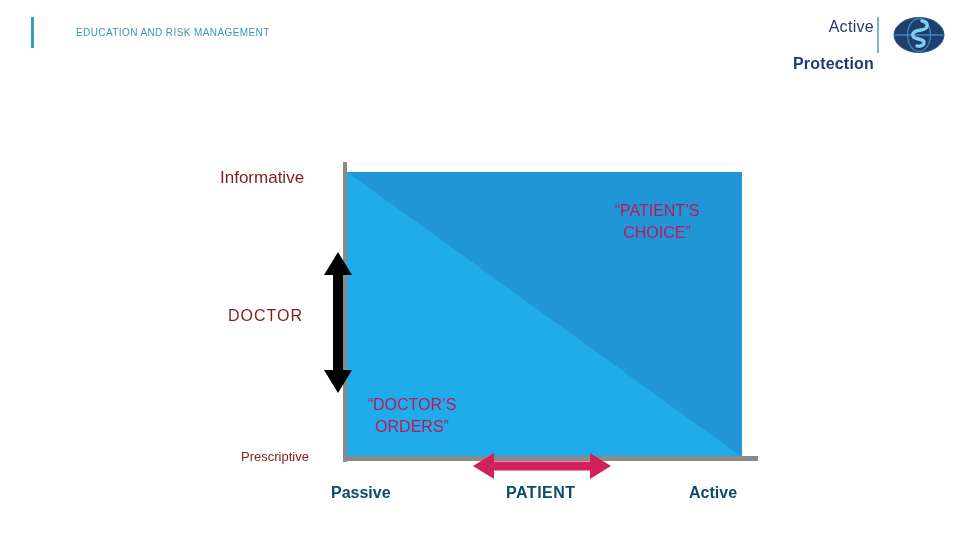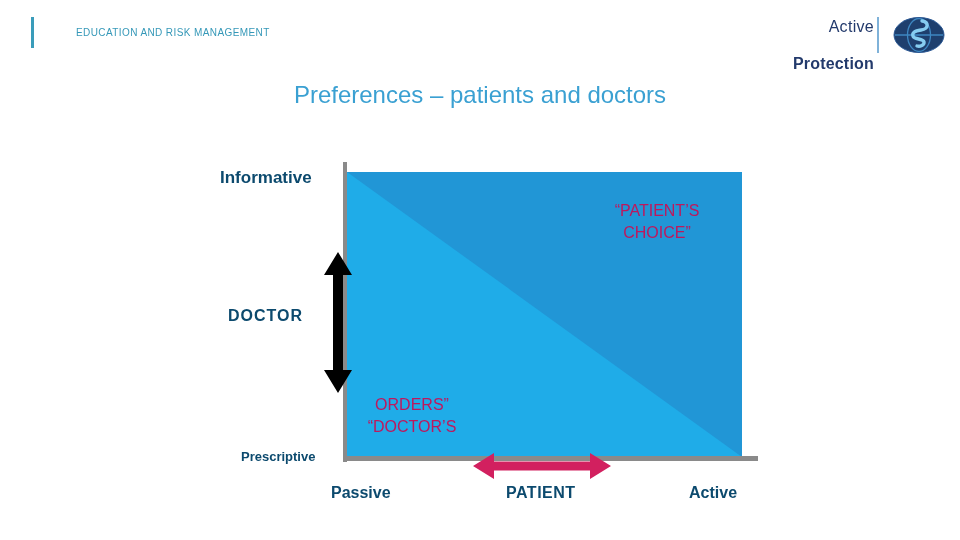--- a/index.html
+++ b/index.html
@@ -20,21 +20,21 @@
 
   
   .page-title{position:absolute;left:0;right:0;top:81px;text-align:center;
               font-size:24px;color:#3aa0d2;font-weight:400;}
 
   
   .v-axis{position:absolute;left:343px;top:162px;width:4px;height:300px;background:#8a8a8a;}
   .h-axis{position:absolute;left:343px;top:456px;width:415px;height:5px;background:#8a8a8a;}
   .quad{position:absolute;left:347px;top:172px;width:395px;height:285px;}
 
-  .lbl{position:absolute;color:#0c4a6e;font-weight:700;white-space:nowrap;}
+  .lbl{position:absolute;color:#7f1d1d;font-weight:400;white-space:nowrap;}
   .lbl-informative{left:220px;top:168px;font-size:17px;}
   .lbl-prescriptive{left:209px;top:449px;font-size:13px;margin-left:32px;}
   .lbl-doctor{left:228px;top:307px;font-size:16px;letter-spacing:1px;}
 
   .region{position:absolute;color:#be185d;font-size:16px;line-height:22px;
           text-align:center;font-weight:400;}
   .region-upper{left:577px;top:200px;width:160px;}
   .region-lower{left:342px;top:394px;width:140px;}
 
   .doctor-arrow{position:absolute;left:324px;top:252px;width:28px;height:141px;}
@@ -59,21 +59,20 @@
   </div>
   <div class="logo-divider"></div>
   <svg class="logo-icon" viewBox="0 0 52 42">
     <ellipse cx="26" cy="21" rx="25" ry="17.5" fill="#1e3f6e"></ellipse>
     <ellipse cx="26" cy="21" rx="11.5" ry="16.5" fill="none" stroke="#3e87c2" stroke-width="1.3"></ellipse>
     <line x1="2" y1="21" x2="50" y2="21" stroke="#3e87c2" stroke-width="1.3"></line>
     <ellipse cx="26" cy="21" rx="25" ry="17.5" fill="none" stroke="#2c5a96" stroke-width="1"></ellipse>
     <path d="M29 7 C 36 8, 36 15, 28 16 C 21 17, 19 19, 20 22 C 21 26, 30 24, 31 28 C 31.5 31, 27 33, 24 32" fill="none" stroke="#86cdf0" stroke-width="3.4" stroke-linecap="round"></path>
   </svg>
 
-  <div class="page-title">Preferences – patients and doctors</div>
 
   <svg class="quad" viewBox="0 0 395 285" preserveAspectRatio="none">
     <rect x="0" y="0" width="395" height="285" fill="#1face8"></rect>
     <polygon points="0,0 395,0 395,285" fill="#2196d6"></polygon>
   </svg>
 
   <div class="v-axis"></div>
   <div class="h-axis"></div>
 
   <div class="lbl lbl-informative">Informative</div>
@@ -82,22 +81,22 @@
 
   <svg class="doctor-arrow" viewBox="0 0 28 141">
     <polygon points="14,0 28,23 19,23 19,118 28,118 14,141 0,118 9,118 9,23 0,23" fill="#000000"></polygon>
   </svg>
 
   <div class="region region-upper">
     <div>“PATIENT’S</div>
     <div>CHOICE”</div>
   </div>
   <div class="region region-lower">
+    <div>“DOCTOR’S</div>
     <div>ORDERS”</div>
-    <div>“DOCTOR’S</div>
   </div>
 
   <svg class="patient-arrow" viewBox="0 0 138 26">
     <polygon points="0,13 21,0 21,8.5 117,8.5 117,0 138,13 117,26 117,17.5 21,17.5 21,26" fill="#d2205f"></polygon>
   </svg>
 
   <div class="x-lbl x-passive">Passive</div>
   <div class="x-lbl x-patient">PATIENT</div>
   <div class="x-lbl x-active">Active</div>
 

